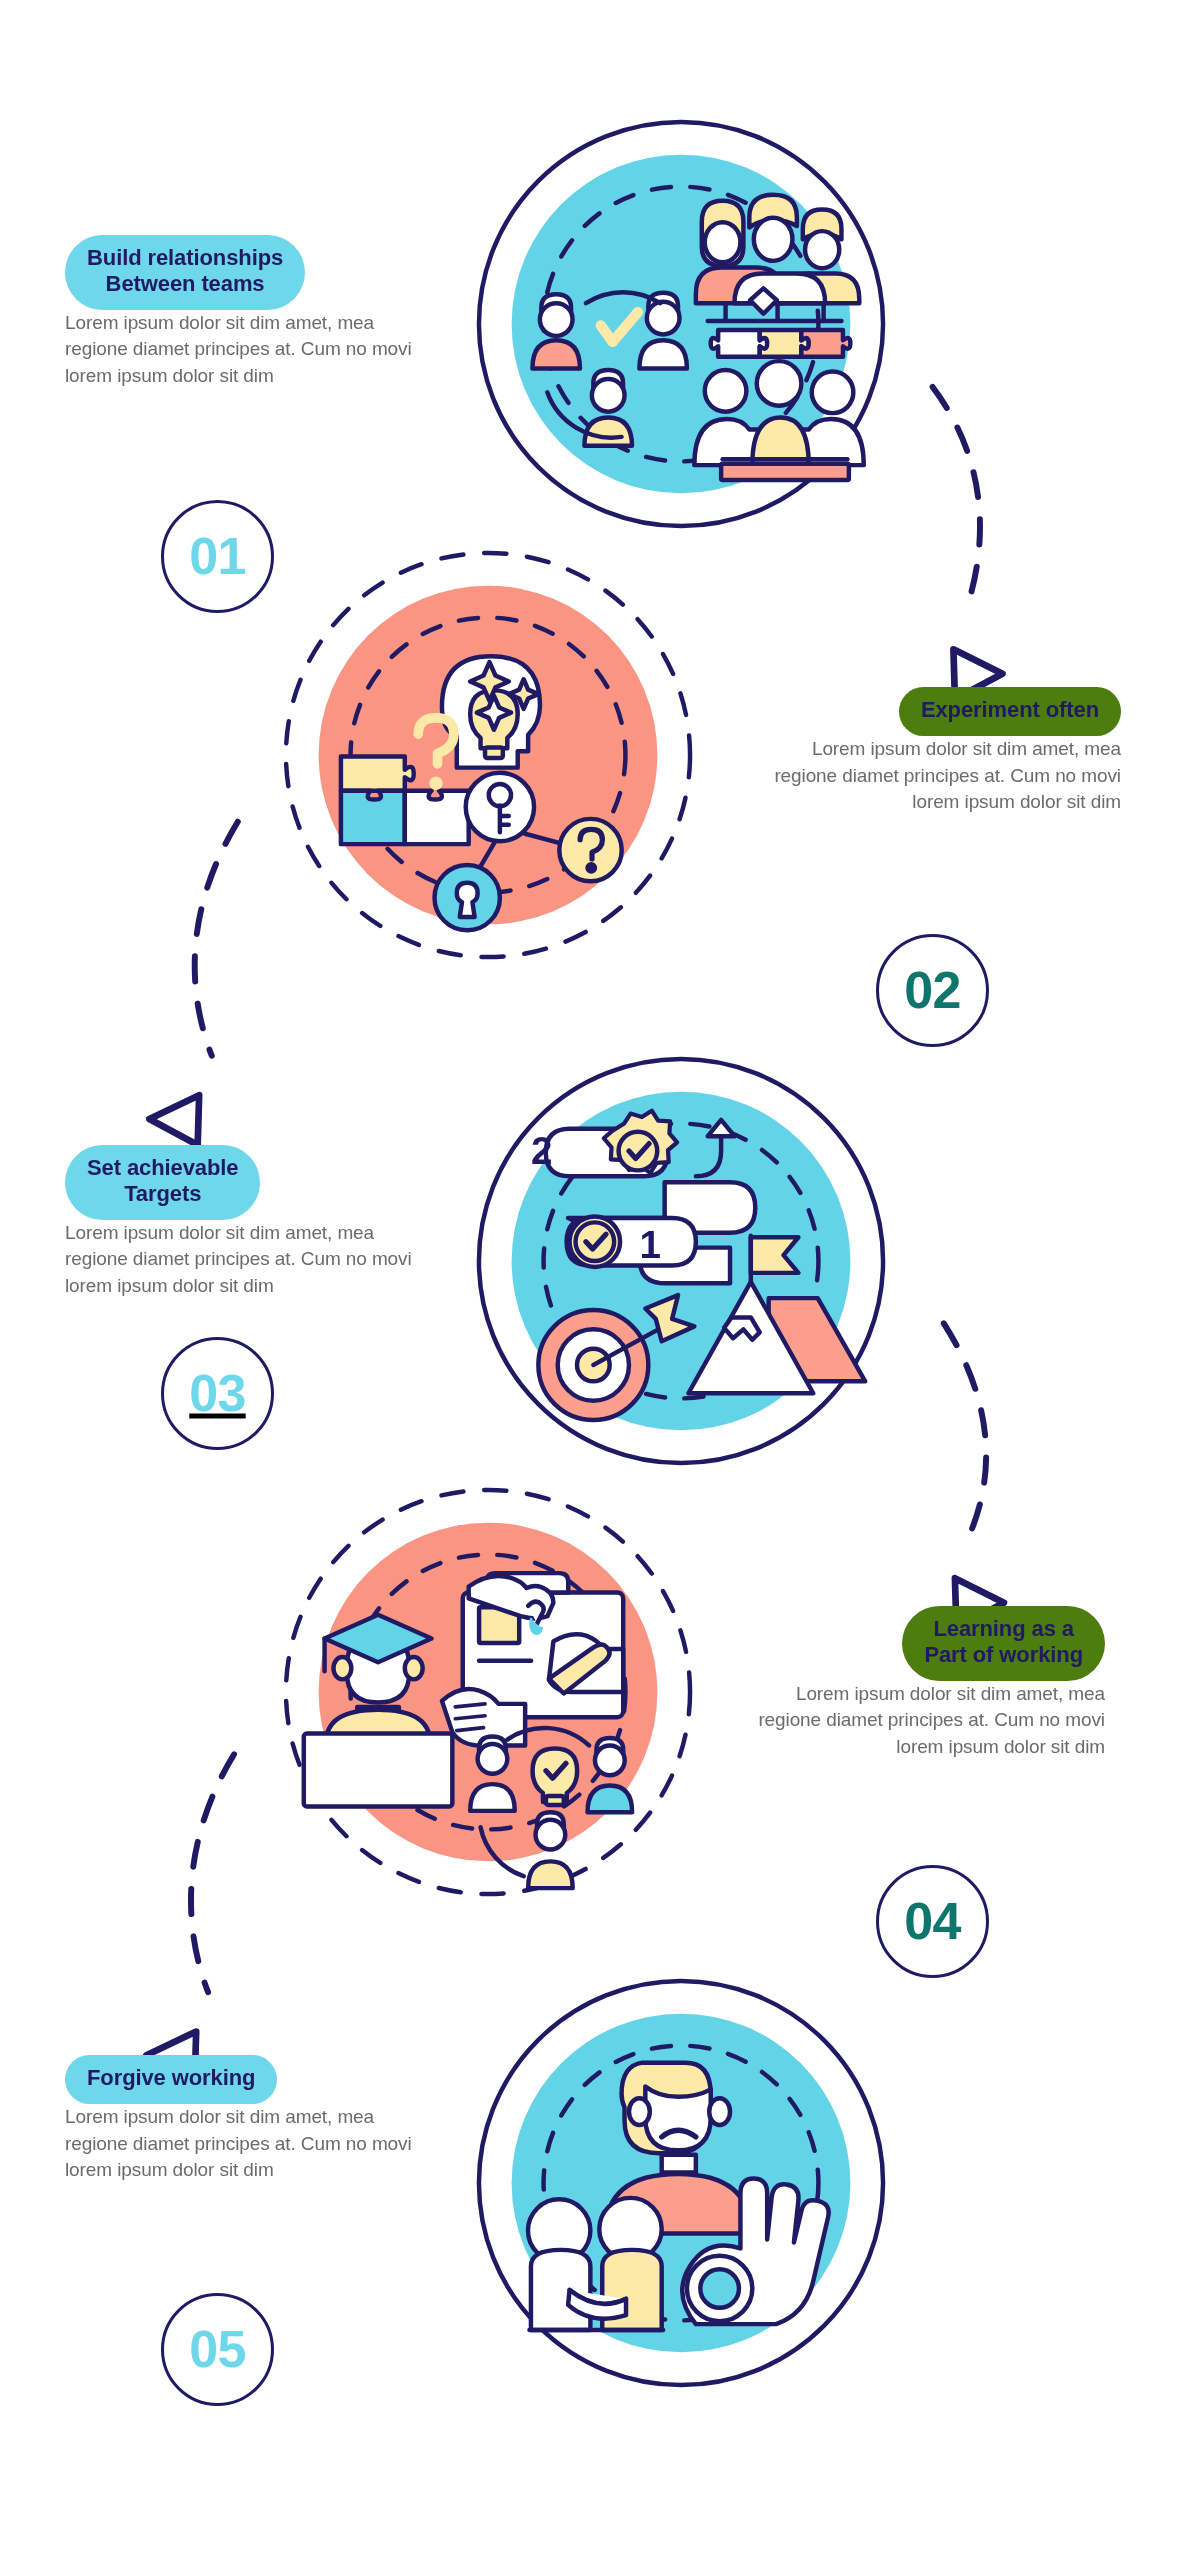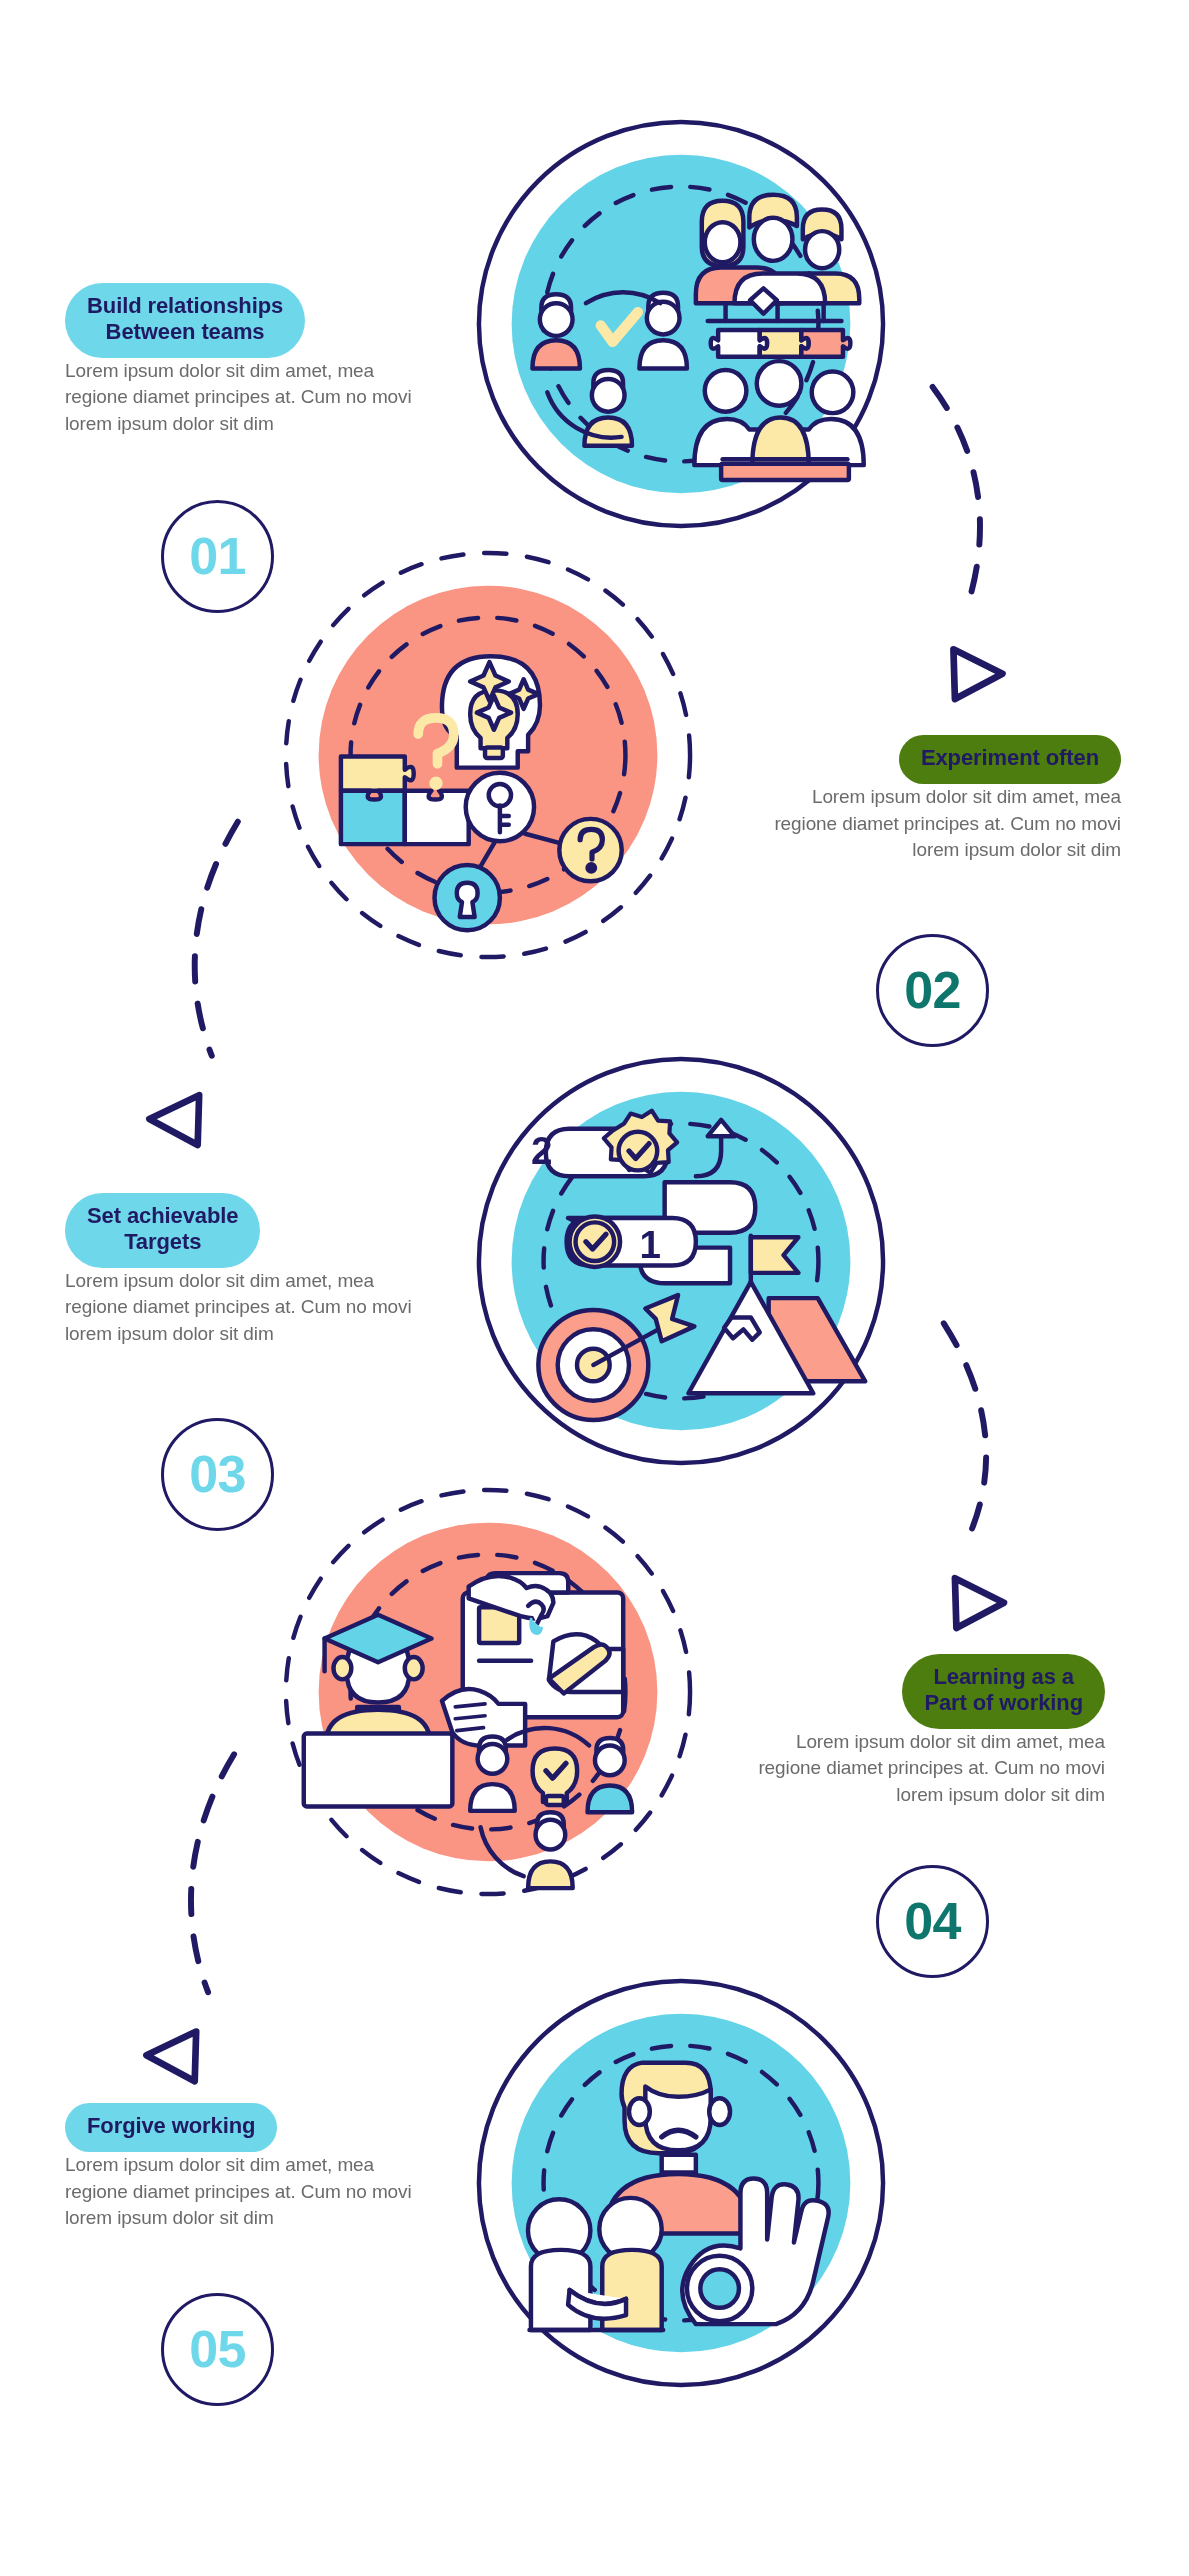--- a/index.html
+++ b/index.html
@@ -42,21 +42,20 @@
   .pill {
     display: inline-block;
     border-radius: 45px;
     padding: 10.4px 22px 12.6px 22px;
     font-size: 22px;
     font-weight: bold;
     line-height: 1.18;
     color: #1f1a63;
     letter-spacing: -0.1px;
     text-align: center;
-    margin-top: 48px;
   }
   .pill.blue { background: #6fd7ea; }
   .pill.coral { background: #4d7c0f; }
 
   .desc {
     margin-top: 0;
     font-size: 19px;
     line-height: 1.40;
     color: #6b6b6b;
     letter-spacing: -0.1px;
@@ -285,21 +284,21 @@
     </svg>
   </div>
 
   <div class="textblock" style="left:65px; top:1145px;">
     <div class="pill blue">
       <span>Set achievable</span><br>
       <span>Targets</span>
     </div>
     <div class="desc">Lorem ipsum dolor sit dim amet, mea regione diamet principes at. Cum no movi lorem ipsum dolor sit dim</div>
   </div>
-  <div class="numcircle num-blue" style="left:161px; top:1418px;">
+  <div class="numcircle num-blue" style="left:161px; top:1337px;text-decoration:underline;">
     <span>03</span>
   </div>
 
   <div class="illus" style="left:280px; top:1484px;">
     <svg width="416" height="416" viewBox="0 0 560 560">
       <circle cx="280" cy="280" r="272" fill="none" stroke="#1f1a63" stroke-width="6" stroke-dasharray="30 28" stroke-linecap="round"></circle>
       <circle cx="280" cy="280" r="228" fill="#fa9483"></circle>
       <circle cx="280" cy="280" r="185" fill="none" stroke="#1f1a63" stroke-width="6" stroke-dasharray="26 26" stroke-linecap="round"></circle>
       <g stroke="#1f1a63" stroke-width="6" stroke-linejoin="round" stroke-linecap="round">
 

